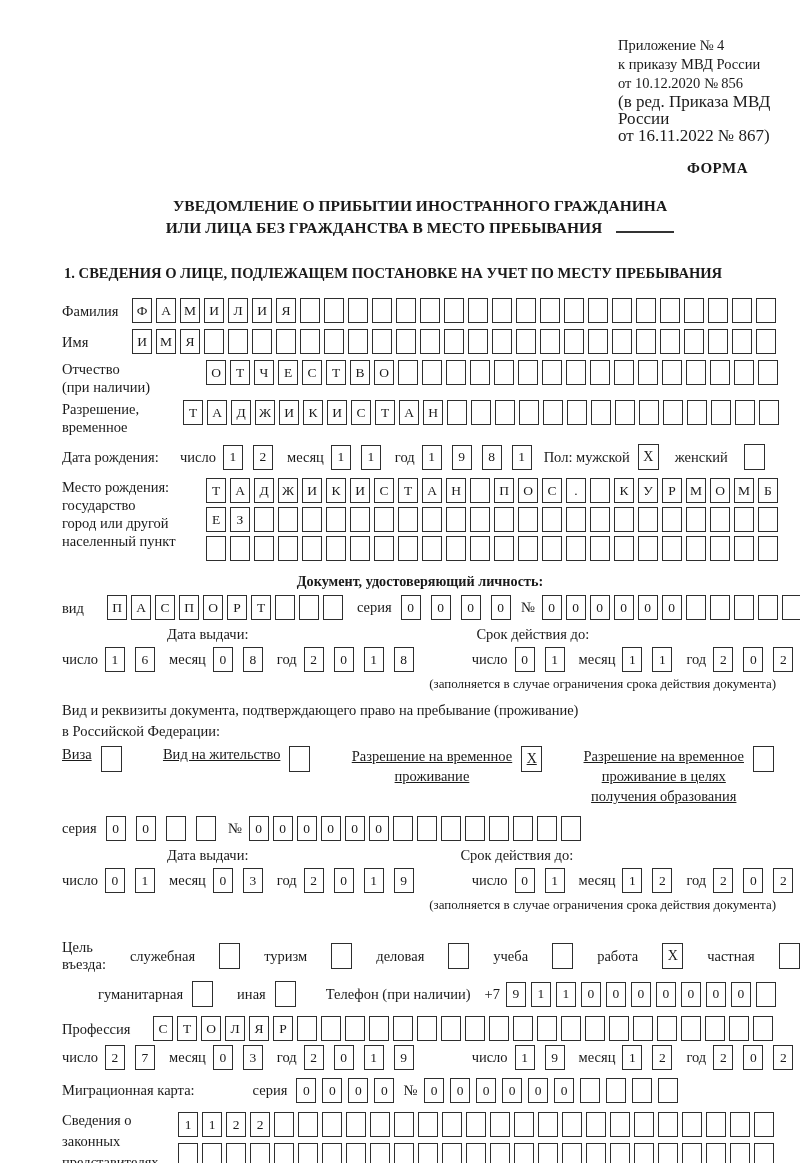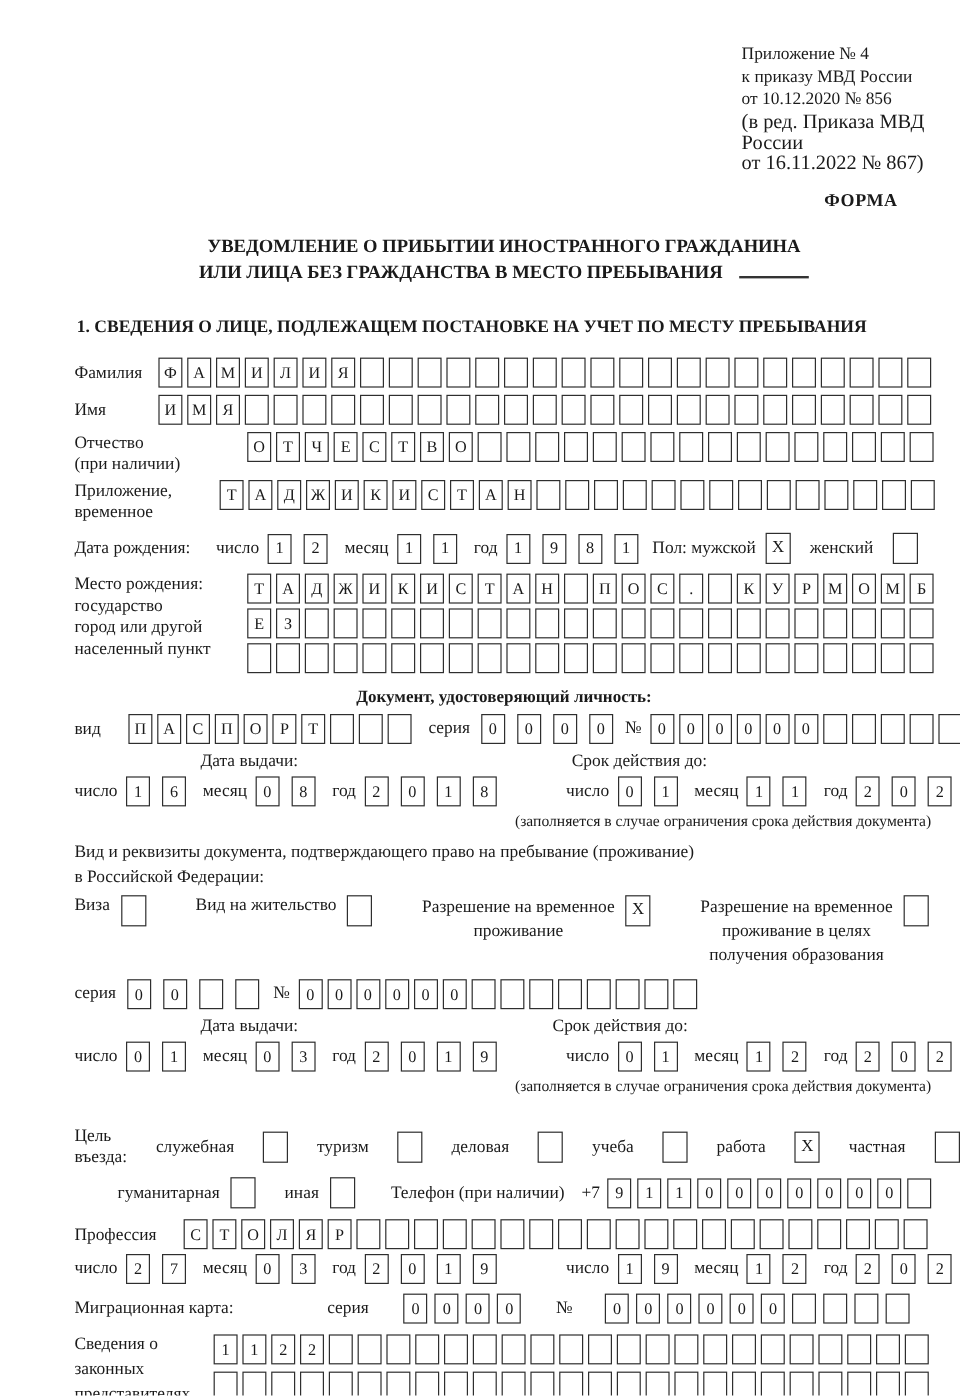--- a/index.html
+++ b/index.html
@@ -53,32 +53,32 @@
 
   .daterow { display:flex; align-items:center; margin-top:4px; }
   .dg { display:flex; align-items:center; }
   .dg .dl { margin-right:7px; }
   .dg .dl2 { margin-left:14px; margin-right:7px; }
   .dg.right { margin-left:58px; }
   .note { font-size:13px; text-align:right; margin-top:4px; padding-right:2px; }
 
   .intro { margin-top:8px; line-height:21px; }
 
-  .optrow { display:flex; align-items:flex-start; margin-top:4px; justify-content:space-between; padding-right:4px; }
+  .optrow { display:flex; align-items:flex-start; margin-top:4px; justify-content:space-between; padding-right:4px;text-decoration:underline; }
   .grp { display:flex; align-items:flex-start; gap:9px; }
   .grp .ml { text-align:center; line-height:20px; }
 
   .prow { display:flex; align-items:center; margin-top:26px; justify-content:space-between; padding-right:6px;gap:24px; }
   .prow2 { display:flex; align-items:center; margin-top:8px; }
   .prow2 .g1 { margin-left:36px; display:flex; align-items:center; gap:9px; }
   .prow2 .g2 { margin-left:24px; display:flex; align-items:center; gap:9px; }
   .prow2 .ph { margin-left:30px; }
   .prow2 .pfx { margin-left:14px; margin-right:6px; }
 
-  .mig { display:flex; align-items:center; margin-top:8px;gap:20px; }
+  .mig { display:flex; align-items:center; margin-top:8px; }
   .mig .sl { margin-left:58px; margin-right:9px; }
   .mig .nl { margin-left:9px; margin-right:7px; }
 </style>
 </head>
 <body>
 
 <div class="page">
 
   <div class="hdr">
     <div>Приложение № 4</div>
@@ -190,21 +190,21 @@
         <span class="box"></span>
         <span class="box"></span>
         <span class="box"></span>
         <span class="box"></span>
         <span class="box"></span>
       </div>
   </div>
 
   <div class="row" style="margin-top:4px;">
     <div class="lbl w121">
-      <div>Приложение,</div>
+      <div>Разрешение,</div>
       <div>временное</div>
     </div>
     <div class="boxes">
         <span class="box">Т</span>
         <span class="box">А</span>
         <span class="box">Д</span>
         <span class="box">Ж</span>
         <span class="box">И</span>
         <span class="box">К</span>
         <span class="box">И</span>

